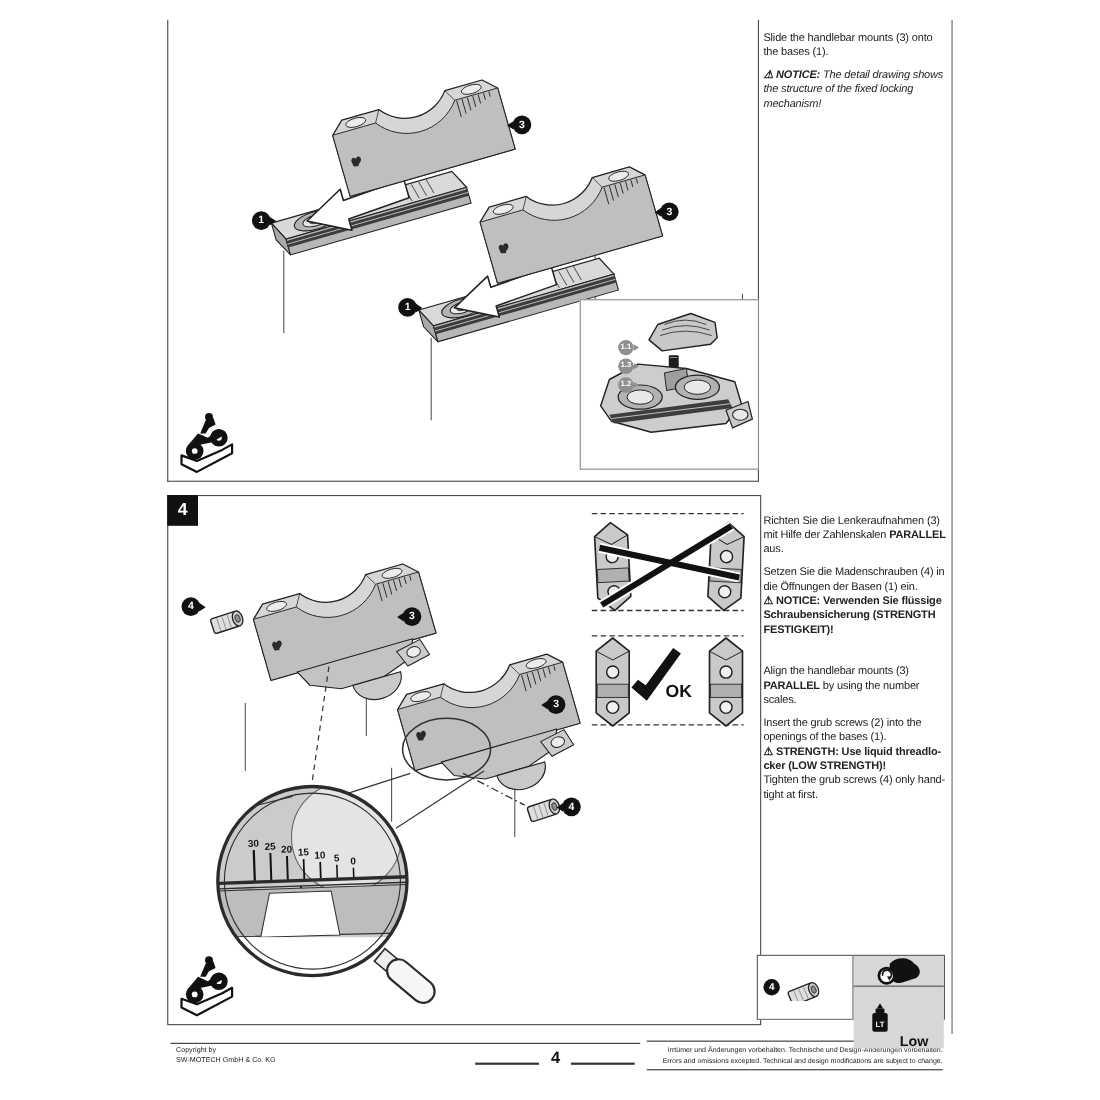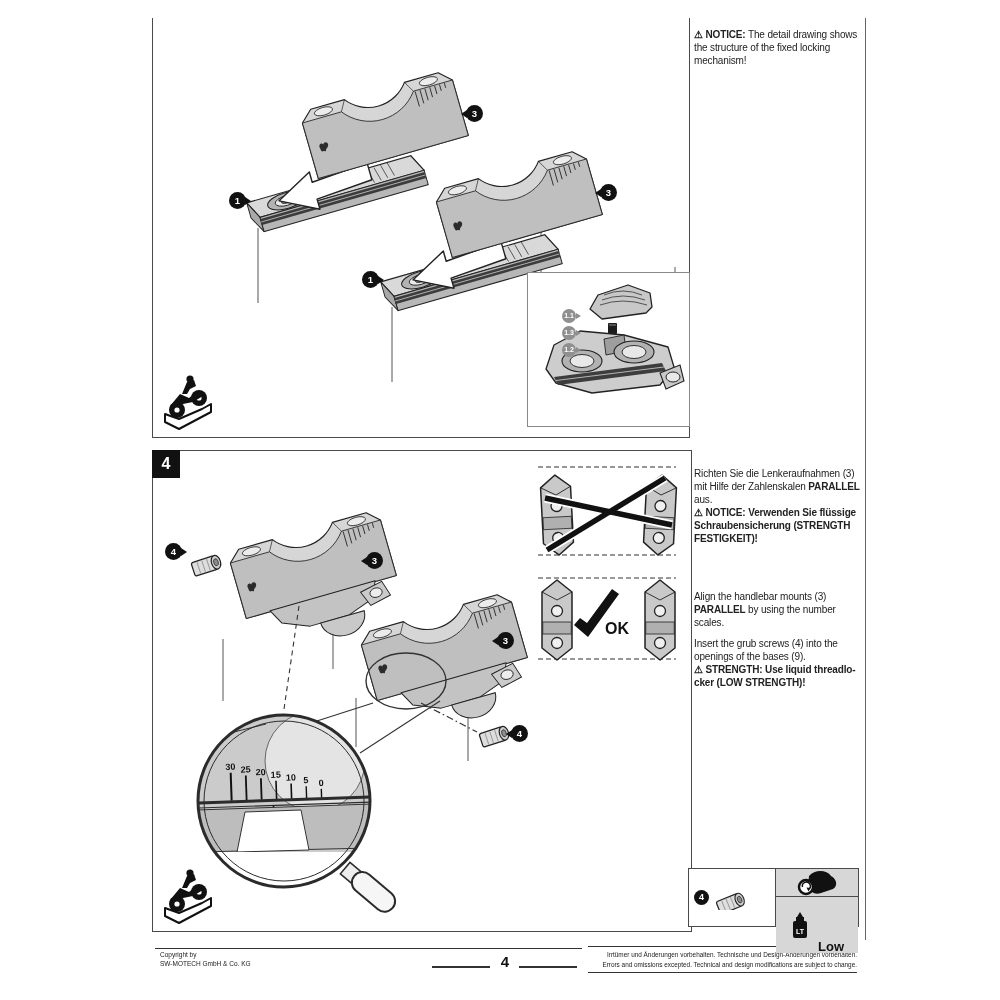--- a/index.html
+++ b/index.html
@@ -23,21 +23,21 @@
   .co .tr.l{left:-5px;border-right:6px solid #111;}
   .co.gray{width:14px;height:14px;background:#8f8f8f;font:bold 7px/14px "Liberation Sans",sans-serif;}
   .co.gray .tr{top:3.5px;border-top-width:3.5px;border-bottom-width:3.5px;}
   .co.gray .tr.r{border-left:5px solid #8f8f8f;}
   
   .txtcol{width:167px;font-size:10px;line-height:13px;letter-spacing:-0.15px;color:#222;}
   .txtcol .p{margin-top:8px;}
   .txtcol .p:first-child{margin-top:0;}
   .txtcol .pl{margin-top:0;}
   .b{font-weight:bold;}
-  .i{}
+  .i{font-style:italic;}
   .wi{font-weight:bold;font-size:10px;}
   
   .ptable{left:688px;top:868px;width:169px;height:57px;display:flex;border:1px solid #4a4a4a;background:#fff;z-index:4;}
   .ptable .pcell{width:81px;border-right:1px solid #4a4a4a;display:flex;align-items:center;justify-content:flex-start;padding-left:5px;gap:4px;background:#fff;}
   .ptable .icells{flex:1;display:flex;flex-direction:column;}
   .ptable .icell{flex:1;background:#d7d7d7;display:flex;align-items:center;justify-content:center;gap:8px;}
   .ptable .icell+.icell{border-top:1px solid #4a4a4a;}
   .pbadge{width:15px;height:15px;background:#111;border-radius:50%;color:#fff;font:bold 9px/15px "Liberation Sans",sans-serif;text-align:center;flex:0 0 auto;}
   .lowtxt{font:bold 13px/13px "Liberation Sans",sans-serif;color:#111;margin-top:43px;}
   
@@ -148,20 +148,21 @@
     <div class="co gray" style="left:34px;top:70px"><span>1.2</span><span class="tr r"></span></div>
   </div>
 
   <div class="abs" style="left:163px;top:372px">
     <svg width="52" height="60" viewBox="0 0 52 60">
         <use href="#sym-moto"></use>
       </svg>
   </div>
 
   <div class="abs txtcol" style="left:694px;top:28px">
+    <div class="p"><span>Slide the handlebar mounts (3) onto the bases (1).</span></div>
     <div class="p i"><span class="wi">⚠</span> <b>NOTICE:</b> <span>The detail drawing shows the structure of the fixed locking mechanism!</span></div>
   </div>
 
   <div class="abs vrule"></div>
 
   <div class="abs stepbox">4</div>
 
   <div class="abs panel-bottom">
     <svg width="538" height="480" viewBox="0 0 538 480">
       <path d="M70,188 V250 M180,145 V218 M203,247 V296 M315,220 V310" stroke="#555" stroke-width="1" fill="none"></path>
@@ -242,27 +243,29 @@
   <div class="co" style="left:511px;top:725px"><span>4</span><span class="tr l"></span></div>
 
   <div class="abs" style="left:163px;top:866px">
     <svg width="52" height="60" viewBox="0 0 52 60">
         <use href="#sym-moto"></use>
       </svg>
   </div>
 
   <div class="abs txtcol" style="left:694px;top:467px">
     <div class="p"><span>Richten Sie die Lenkeraufnahmen (3) mit Hilfe der Zahlenskalen </span><b>PARALLEL</b><span> aus.</span></div>
+    <div class="p"><span>Setzen Sie die Madenschrauben (4) in die Öffnungen der Basen (1) ein.</span></div>
     <div class="pl b"><span class="wi">⚠</span> <b>NOTICE:</b> <span>Verwenden Sie flüssige Schraubensicherung (STRENGTH FESTIGKEIT)!</span></div>
   </div>
 
-  <div class="abs txtcol" style="left:694px;top:590px">
+  <div class="abs txtcol" style="left:694px;top:604px">
     <div class="p"><span>Align the handlebar mounts (3) </span><b>PARALLEL</b><span> by using the number scales.</span></div>
-    <div class="p"><span>Insert the grub screws (4) into the openings of the bases (9).</span></div>
+    <div class="p"><span>Insert the grub screws (2) into the openings of the bases (1).</span></div>
     <div class="pl b"><span class="wi">⚠</span> <b>STRENGTH:</b> <span>Use liquid threadlo­cker (LOW STRENGTH)!</span></div>
+    <div class="pl"><span>Tighten the grub screws (4) only hand-tight at first.</span></div>
   </div>
 
   <div class="abs ptable">
     <div class="pcell">
       <span class="pbadge">4</span>
       <svg width="36" height="24" viewBox="0 0 36 24">
         <use href="#sym-screw" transform="translate(3,16) rotate(-22) scale(0.95)"></use>
       </svg>
     </div>
     <div class="icells">

